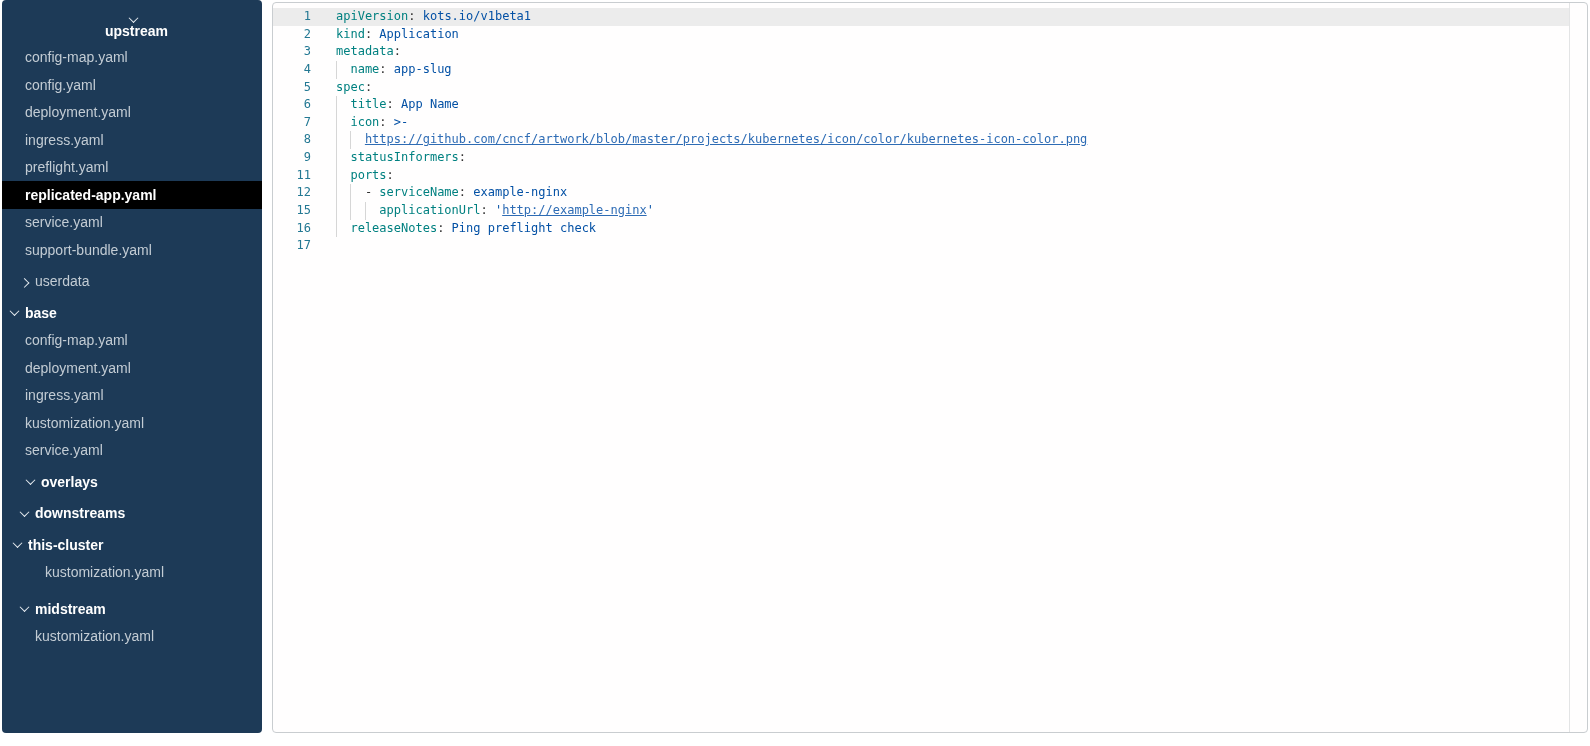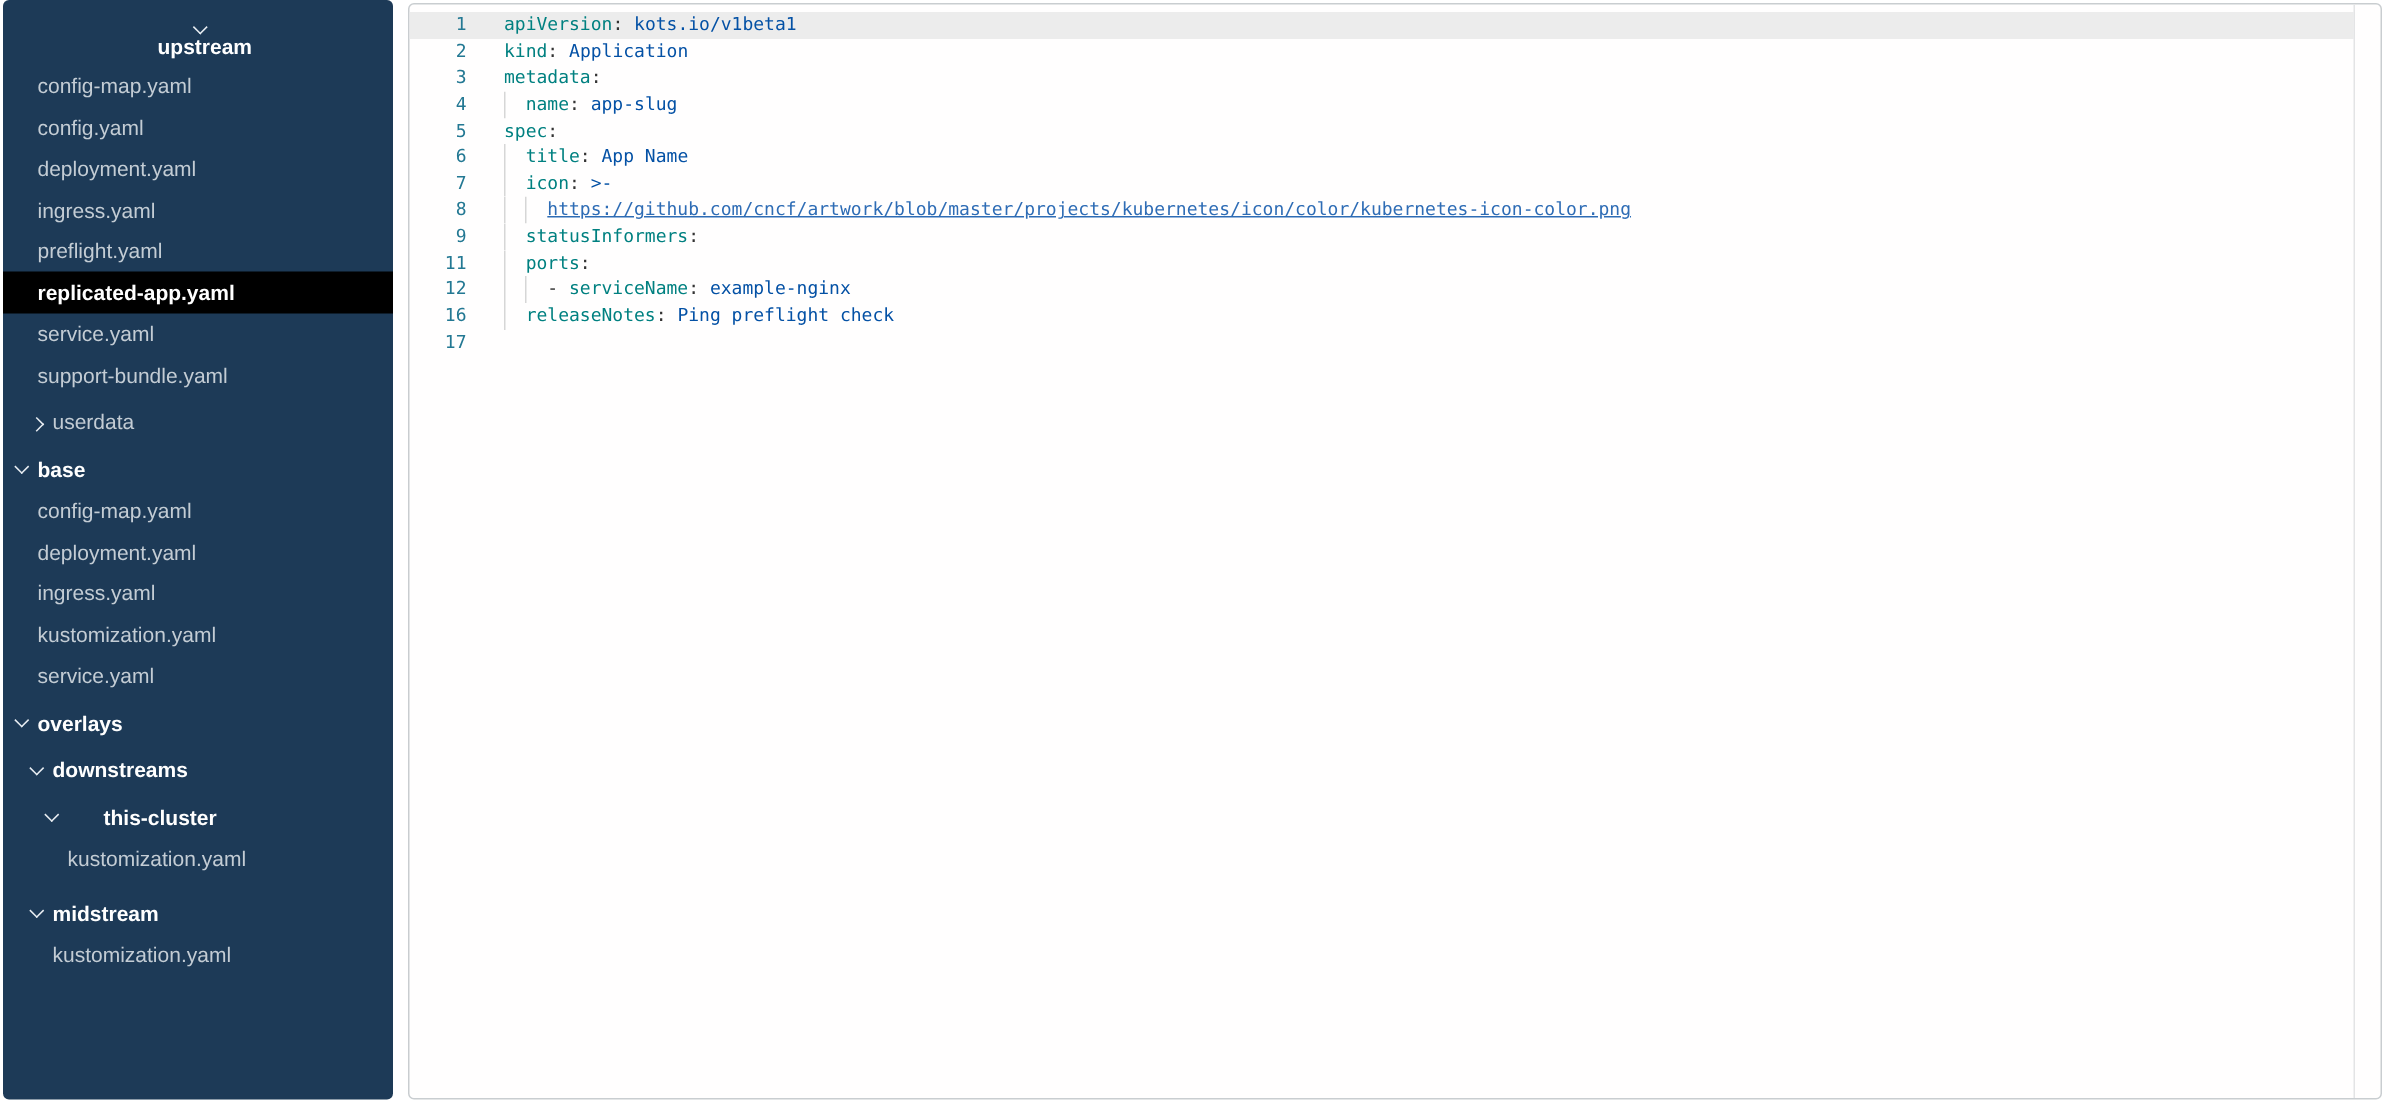--- a/index.html
+++ b/index.html
@@ -109,29 +109,29 @@
       </div>
       <div class="tree-row file" style="padding-left: 23px;">
         <span>ingress.yaml</span>
       </div>
       <div class="tree-row file" style="padding-left: 23px;">
         <span>kustomization.yaml</span>
       </div>
       <div class="tree-row file" style="padding-left: 23px;">
         <span>service.yaml</span>
       </div>
-      <div class="tree-row folder" style="padding-left: 9px; text-align: right;">
+      <div class="tree-row folder" style="padding-left: 25px; text-align: right;">
         <span class="chev down"></span>
         <span>overlays</span>
       </div>
       <div class="tree-row folder" style="padding-left: 19px;">
         <span class="chev down"></span>
         <span>downstreams</span>
       </div>
-      <div class="tree-row folder" style="padding-left: 29px; gap: 24px;">
+      <div class="tree-row folder" style="padding-left: 12px;">
         <span class="chev down"></span>
         <span>this-cluster</span>
       </div>
       <div class="tree-row file" style="padding-left: 43px;">
         <span>kustomization.yaml</span>
       </div>
       <div class="tree-row folder gap-lg" style="padding-left: 19px;">
         <span class="chev down"></span>
         <span>midstream</span>
       </div>
@@ -192,20 +192,25 @@
         <div class="gutter-num">11</div>
         <div class="line-deco"></div>
         <div class="line-content"><span class="g"></span><span class="tk-k">ports</span><span class="tk-p">:</span></div>
       </div>
       <div class="code-line">
         <div class="gutter-num">12</div>
         <div class="line-deco"></div>
         <div class="line-content"><span class="g"></span><span class="g"></span><span class="tk-p">- </span><span class="tk-k">serviceName</span><span class="tk-p">: </span><span class="tk-v">example-nginx</span></div>
       </div>
       <div class="code-line">
+        <div class="gutter-num">15</div>
+        <div class="line-deco"></div>
+        <div class="line-content"><span class="g"></span><span class="g"></span><span class="g"></span><span class="tk-k">applicationUrl</span><span class="tk-p">: </span><span class="tk-q">'</span><span class="tk-l">http://example-nginx</span><span class="tk-q">'</span></div>
+      </div>
+      <div class="code-line">
         <div class="gutter-num">16</div>
         <div class="line-deco"></div>
         <div class="line-content"><span class="g"></span><span class="tk-k">releaseNotes</span><span class="tk-p">: </span><span class="tk-v">Ping preflight check</span></div>
       </div>
       <div class="code-line">
         <div class="gutter-num">17</div>
         <div class="line-deco"></div>
         <div class="line-content"></div>
       </div>
     </div>

